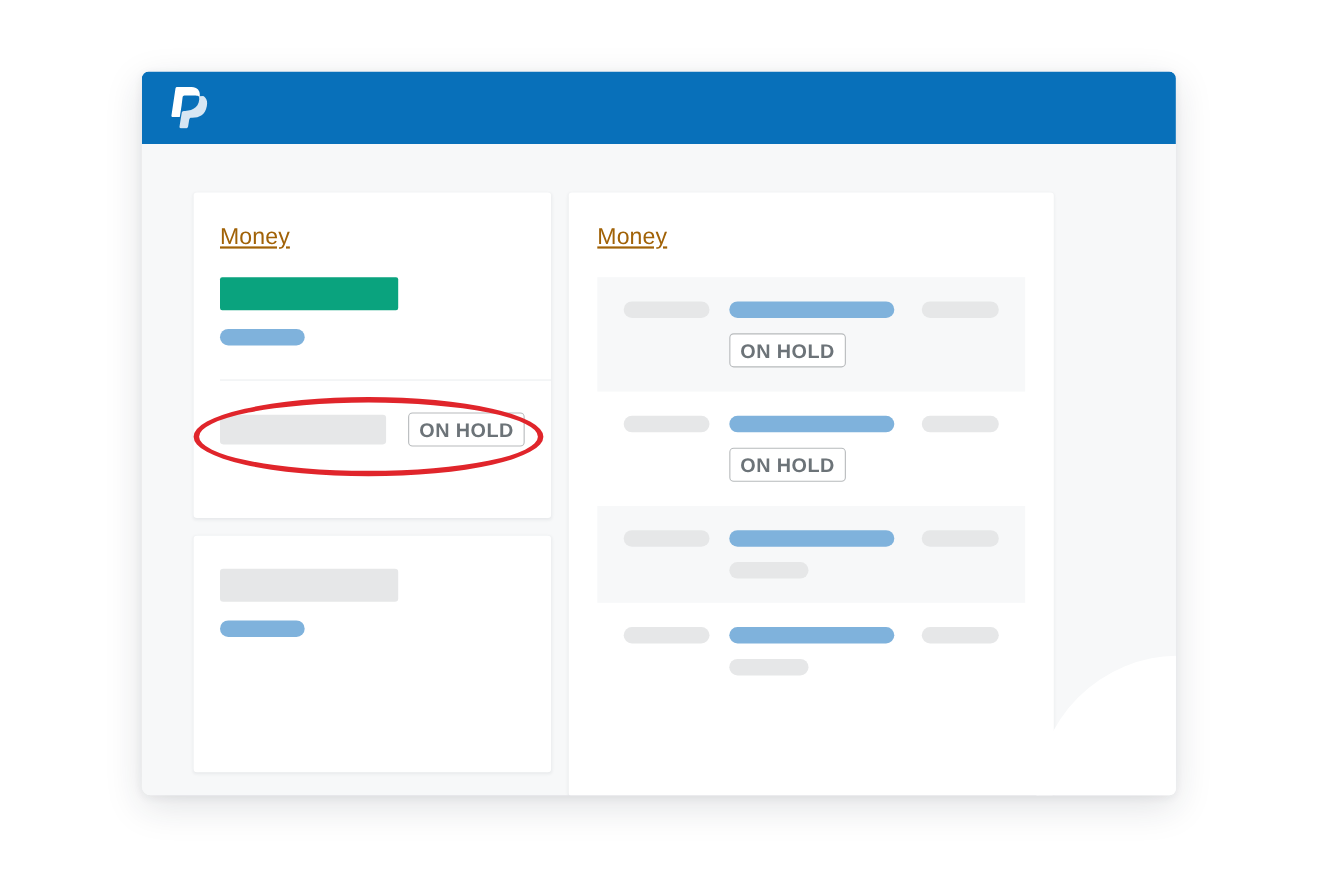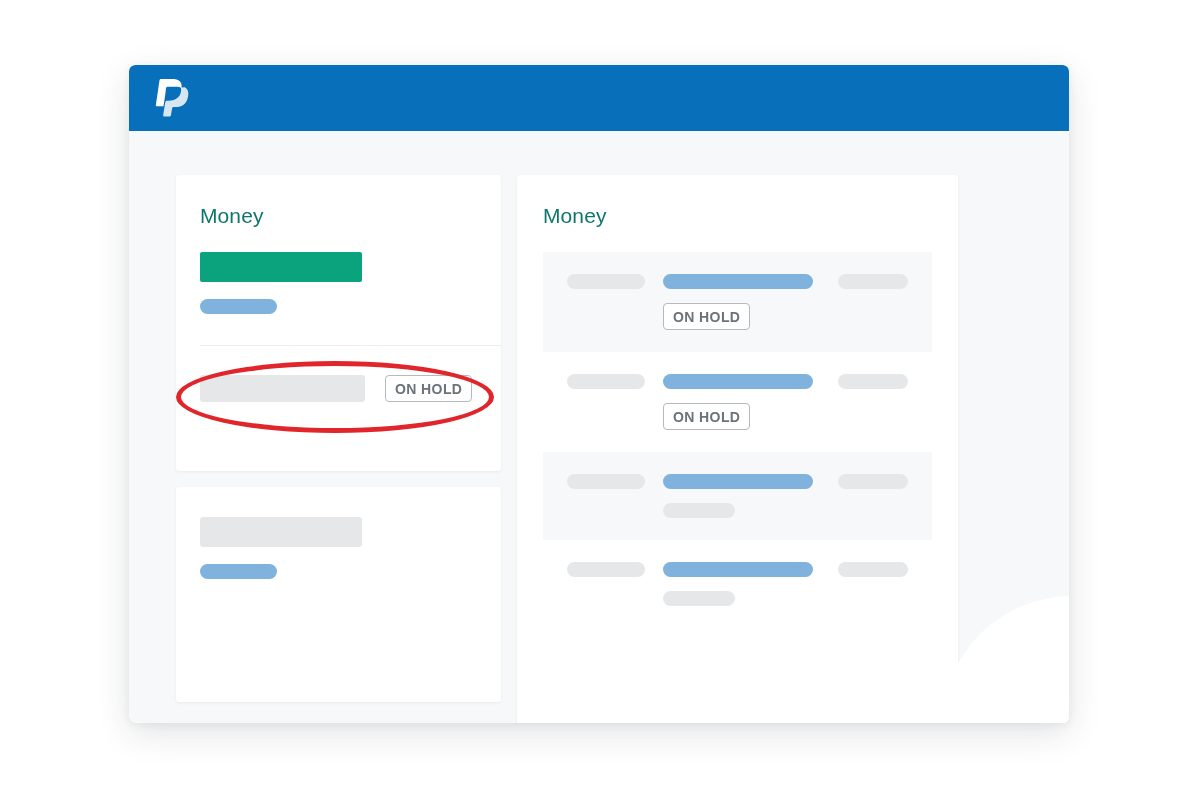--- a/index.html
+++ b/index.html
@@ -96,25 +96,26 @@
     border-radius: 3px;
     box-shadow: 0 1px 3px rgba(28, 40, 55, 0.07);
   }
 
   
   .card-money-left { height: 296px; padding: 30px 24px 0 24px; box-sizing: border-box; }
   .card-invoicing  { height: 215px; padding: 30px 24px 0 24px; box-sizing: border-box; }
 
   .card-title {
     font-size: 21px;
-    color: #0f766e;
+    color: #a16207;
     letter-spacing: 0.1px;
     margin: 0 0 26px 0;
     font-weight: 400;
     line-height: 1;
+    text-decoration: underline;
   }
 
   .bar-green {
     width: 162px;
     height: 30px;
     background: #0aa37e;
     border-radius: 2px;
   }
   .pill-blue {
     height: 15px;
@@ -145,21 +146,21 @@
     align-items: center;
     gap: 20px;
     margin-top: 29px;
   }
   .hold-row .block-grey { width: 165px; height: 27px; }
 
   .badge-hold {
     border: 1px solid #b7babc;
     border-radius: 4px;
     color: #6c7378;
-    font-size: 14px;
+    font-size: 18px;
     font-weight: 700;
     letter-spacing: 0.4px;
     padding: 6px 9px 5px 9px;
     line-height: 1;
     background: #ffffff;
     white-space: nowrap;
   }
 
   
   .inv-block { width: 162px; height: 30px; }

